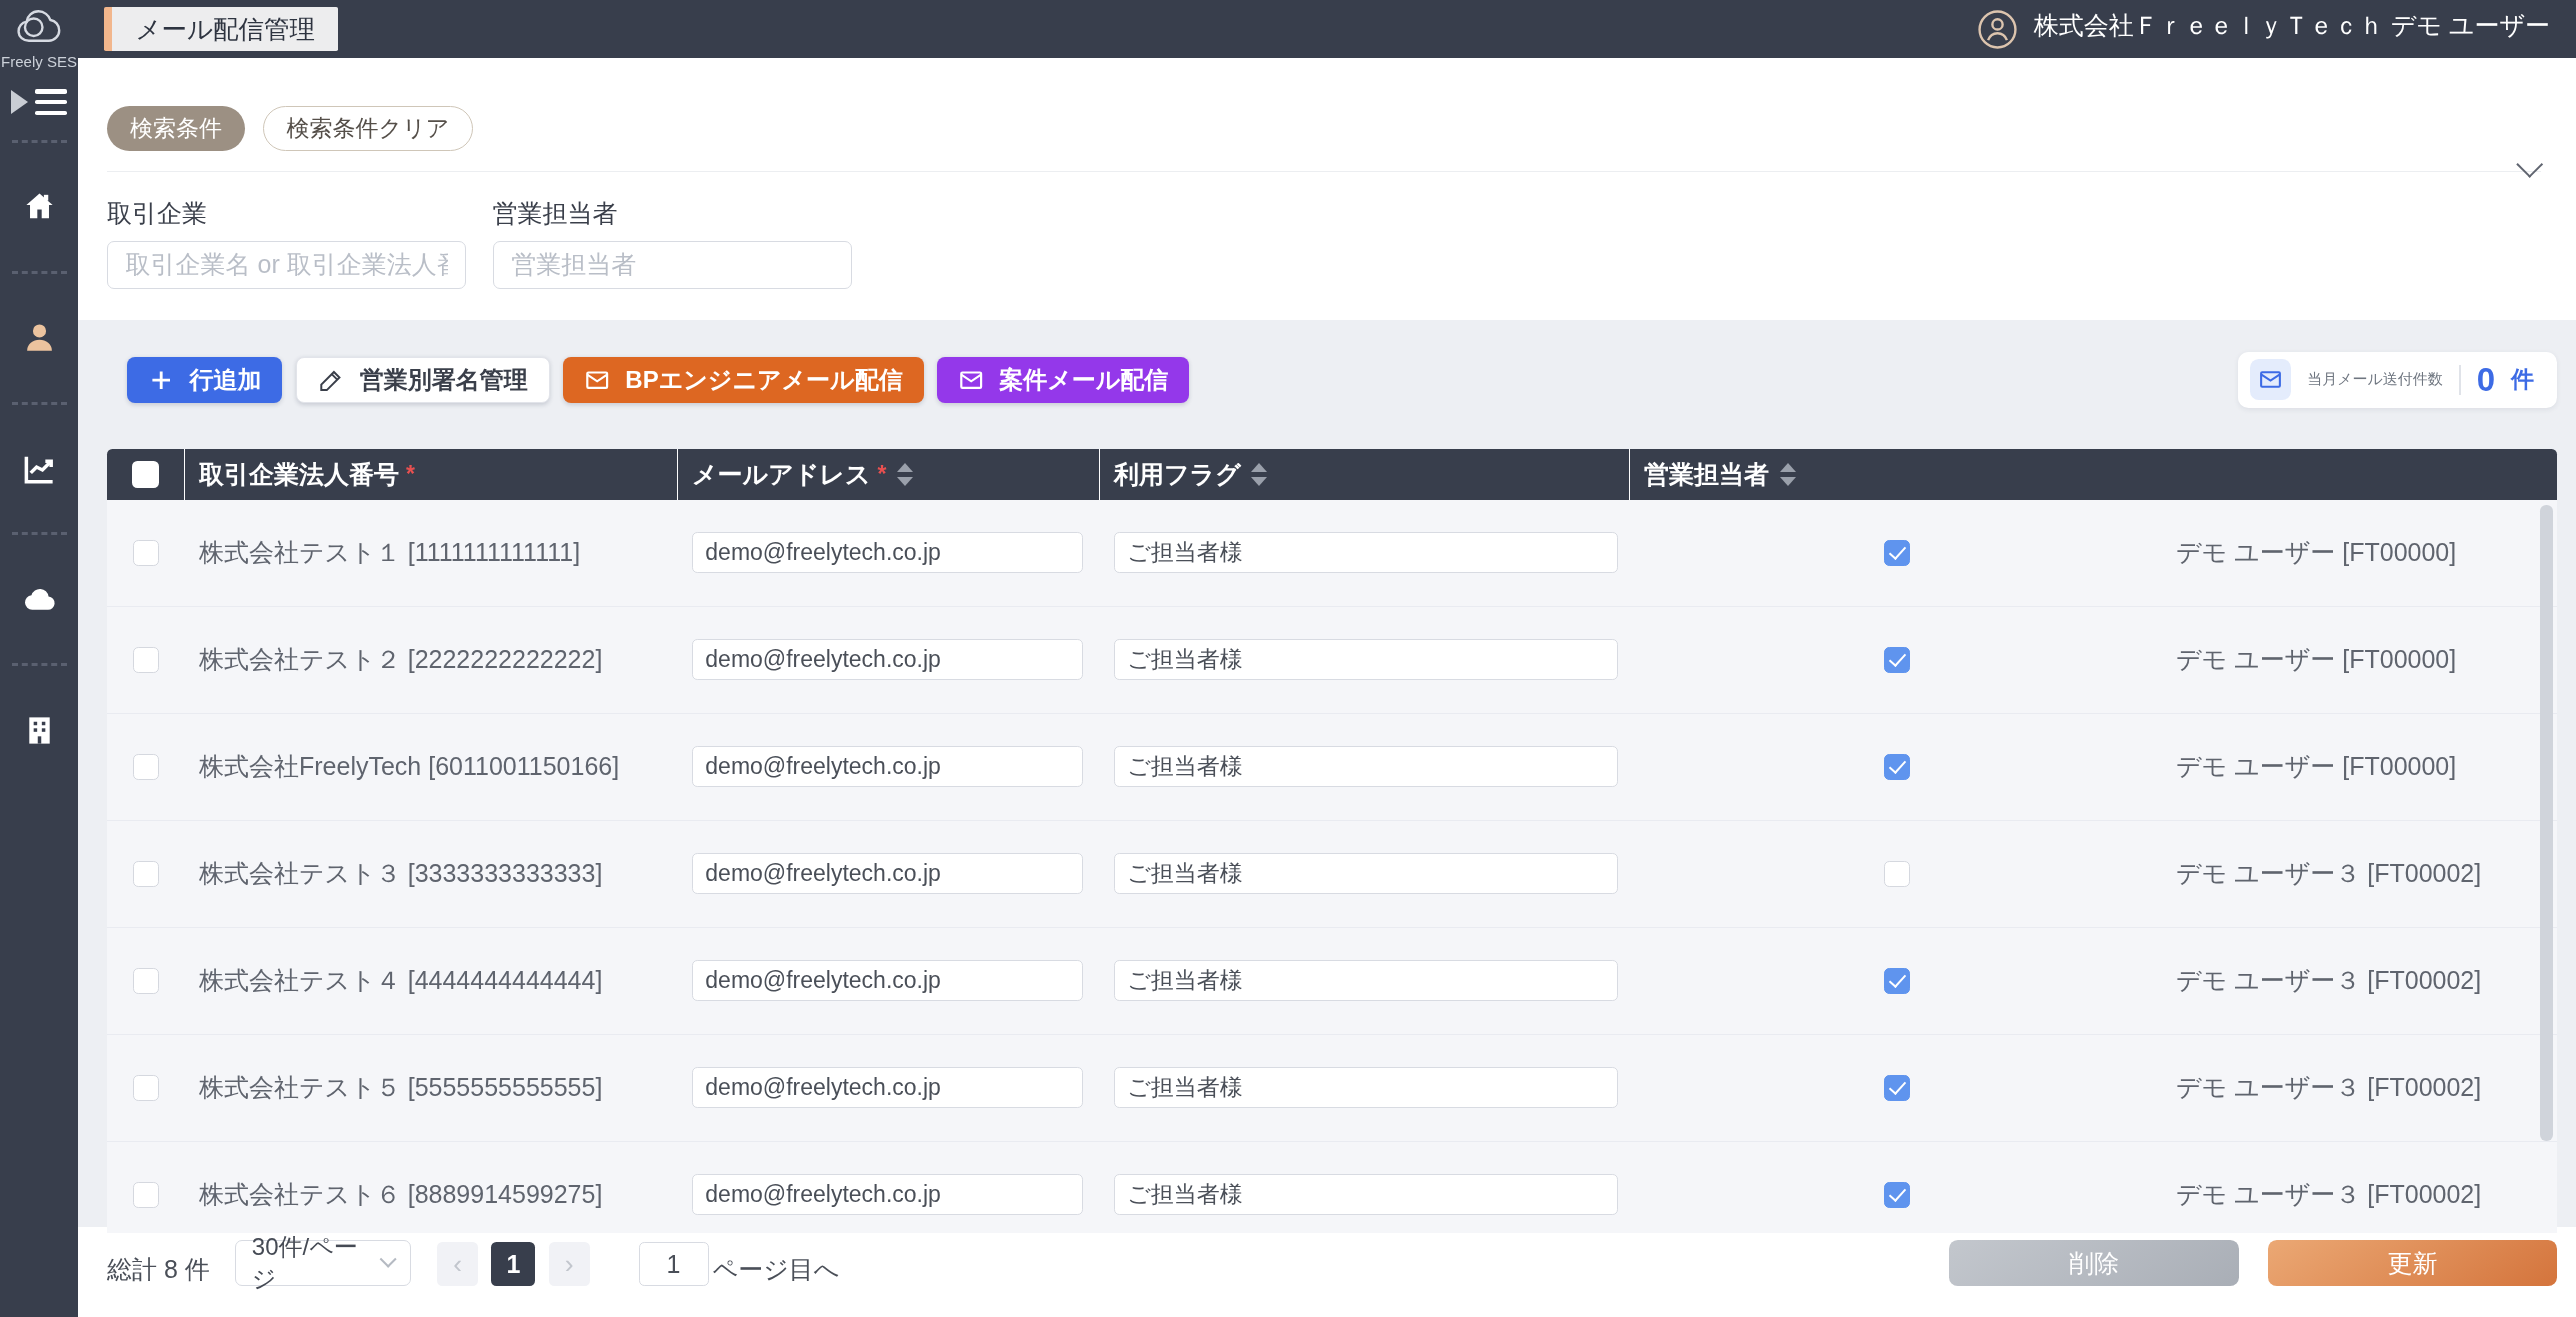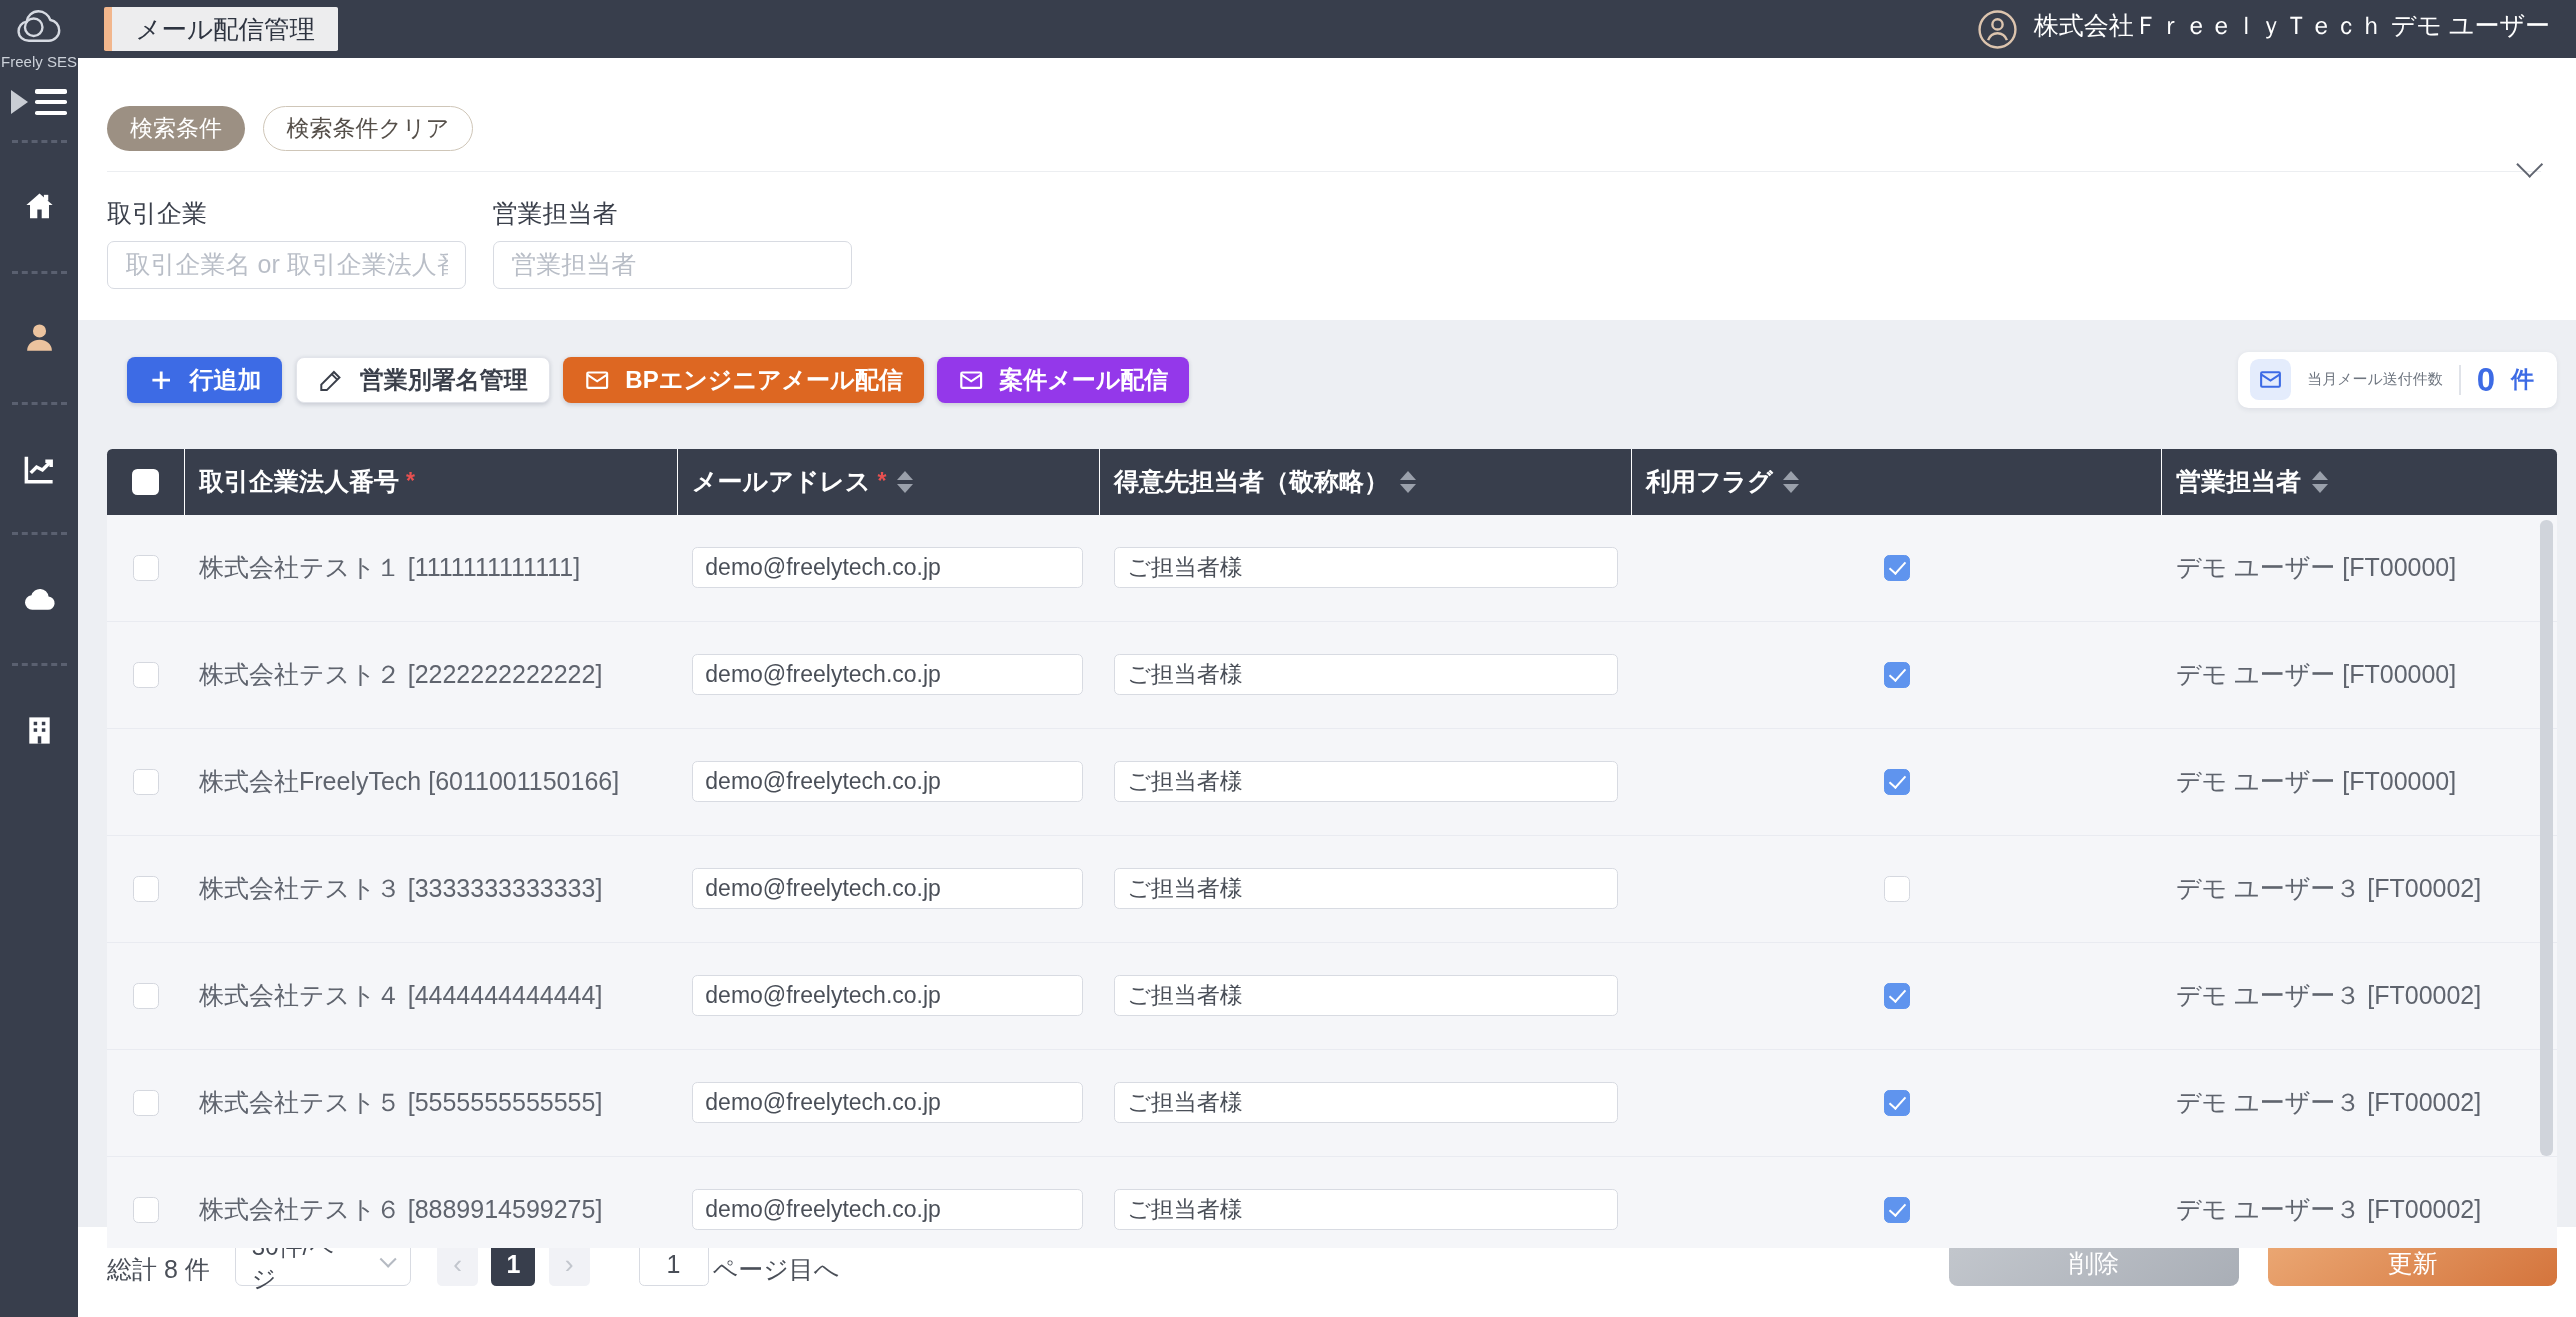--- a/index.html
+++ b/index.html
@@ -53,21 +53,21 @@
   .mail-card { margin-left:auto; background:#fff; border-radius:10.6px; height:56px; display:flex; align-items:center; gap:16px; padding:0 23px 0 12.3px; box-shadow:0 1.8px 5.3px rgba(40,50,80,.08); }
   .mail-ic { width:41px; height:41px; border-radius:8.8px; background:#e4ecfc; display:flex; align-items:center; justify-content:center; }
   .mail-ic svg { width:25px; height:25px; }
   .mail-label { font-size:15px; color:#6f7680; }
   .mail-sep { width:1.8px; height:30px; background:#e0e3e9; }
   .mail-count { font-size:33px; color:#3d6be5; font-weight:bold; }
   .mail-unit { font-size:23px; color:#3d6be5; font-weight:bold; }
 
   
   .table-card { margin-top:41px; position:relative; }
-  .thead { display:flex; background:#383e4c; height:66px; border-radius:5.3px 5.3px 0 0; }
+  .thead { display:flex; background:#383e4c; height:51px; border-radius:5.3px 5.3px 0 0; }
   .th { display:flex; align-items:center; color:#fff; font-size:25px; font-weight:bold; padding:0 14px; border-right:1.8px solid #fdfdfd; }
   .th:last-child { border-right:none; }
   .col0 { width:78px; justify-content:center; }
   .col1 { width:493px; } .col2 { width:422px; } .col3 { width:532px; }
   .col4 { width:530px; } .col5 { width:395px; }
   .req { color:#e85050; margin-left:7px; font-size:23px; }
   .sort { display:inline-flex; flex-direction:column; gap:4.4px; margin-left:10.6px; cursor:pointer; }
   .sort i { display:block; width:0; height:0; border-left:8px solid transparent; border-right:8px solid transparent; }
   .sort .up { border-bottom:9.7px solid #9aa0ab; }
   .sort .down { border-top:9.7px solid #9aa0ab; }
@@ -251,27 +251,20 @@
               <span class="req">*</span>
             </div>
             <div class="th col2">
               <span>メールアドレス</span>
               <span class="req">*</span>
               <span class="sort">
                 <i class="up"></i>
                 <i class="down"></i>
               </span>
             </div>
-            <div class="th col3">
-              <span>得意先担当者（敬称略）</span>
-              <span class="sort">
-                <i class="up"></i>
-                <i class="down"></i>
-              </span>
-            </div>
             <div class="th col4">
               <span>利用フラグ</span>
               <span class="sort">
                 <i class="up"></i>
                 <i class="down"></i>
               </span>
             </div>
             <div class="th col5">
               <span>営業担当者</span>
               <span class="sort">

